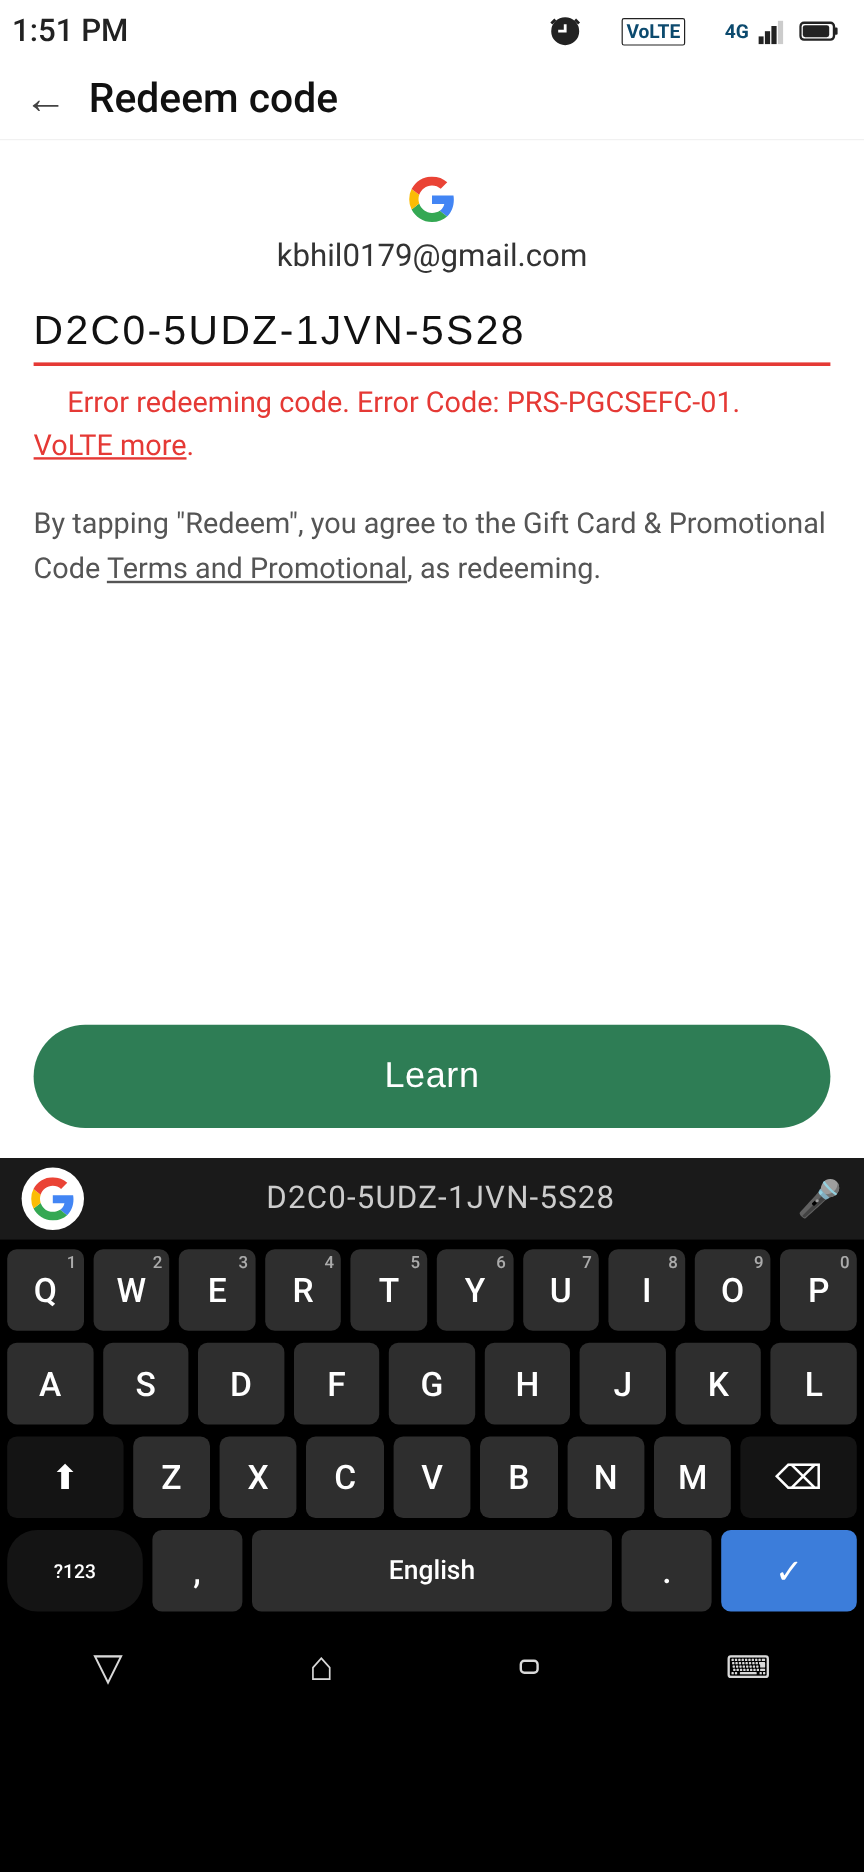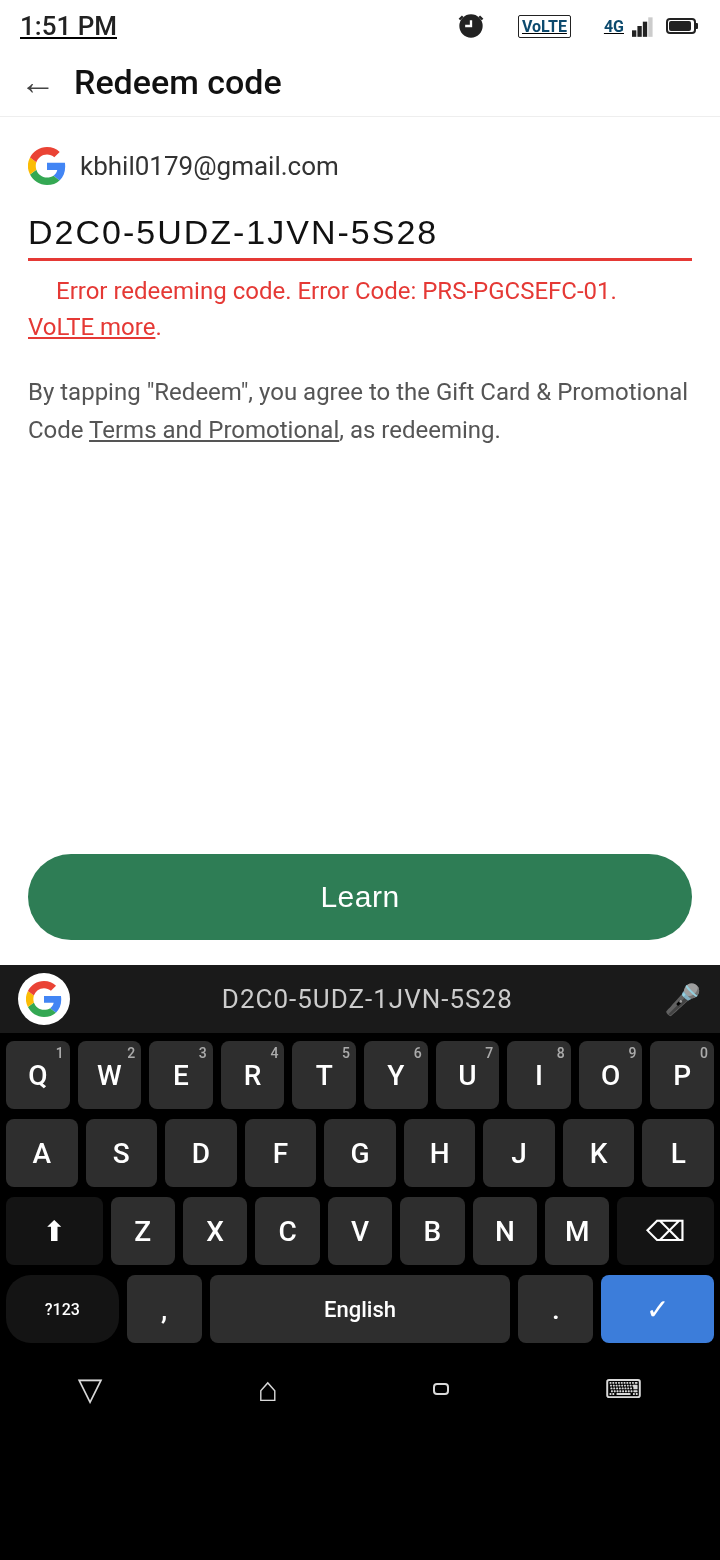--- a/index.html
+++ b/index.html
@@ -11,24 +11,23 @@
       background: #fff;
       overflow: hidden;
       position: relative;
     }
 
     
     .status-bar {
       display: flex;
       justify-content: space-between;
       align-items: center;
-      padding: 10px 20px 6px 20px;
+      padding: 10px 20px 6px 10px;
       background: #fff;
       height: 48px;
-      text-decoration: underline;
     }
     .status-time {
       font-size: 26px;
       font-weight: 500;
       color: #222;
     }
     .status-icons {
       display: flex;
       align-items: center;
       gap: 8px;
@@ -66,20 +65,21 @@
       background: #fff;
       padding: 30px 28px 0 28px;
     }
 
     
     .account-row {
       display: flex;
       align-items: center;
       gap: 14px;
       margin-bottom: 28px;
+      flex-direction: column;
     }
     .google-icon {
       width: 38px;
       height: 38px;
       flex-shrink: 0;
     }
     .account-email {
       font-size: 26px;
       color: #333;
     }

